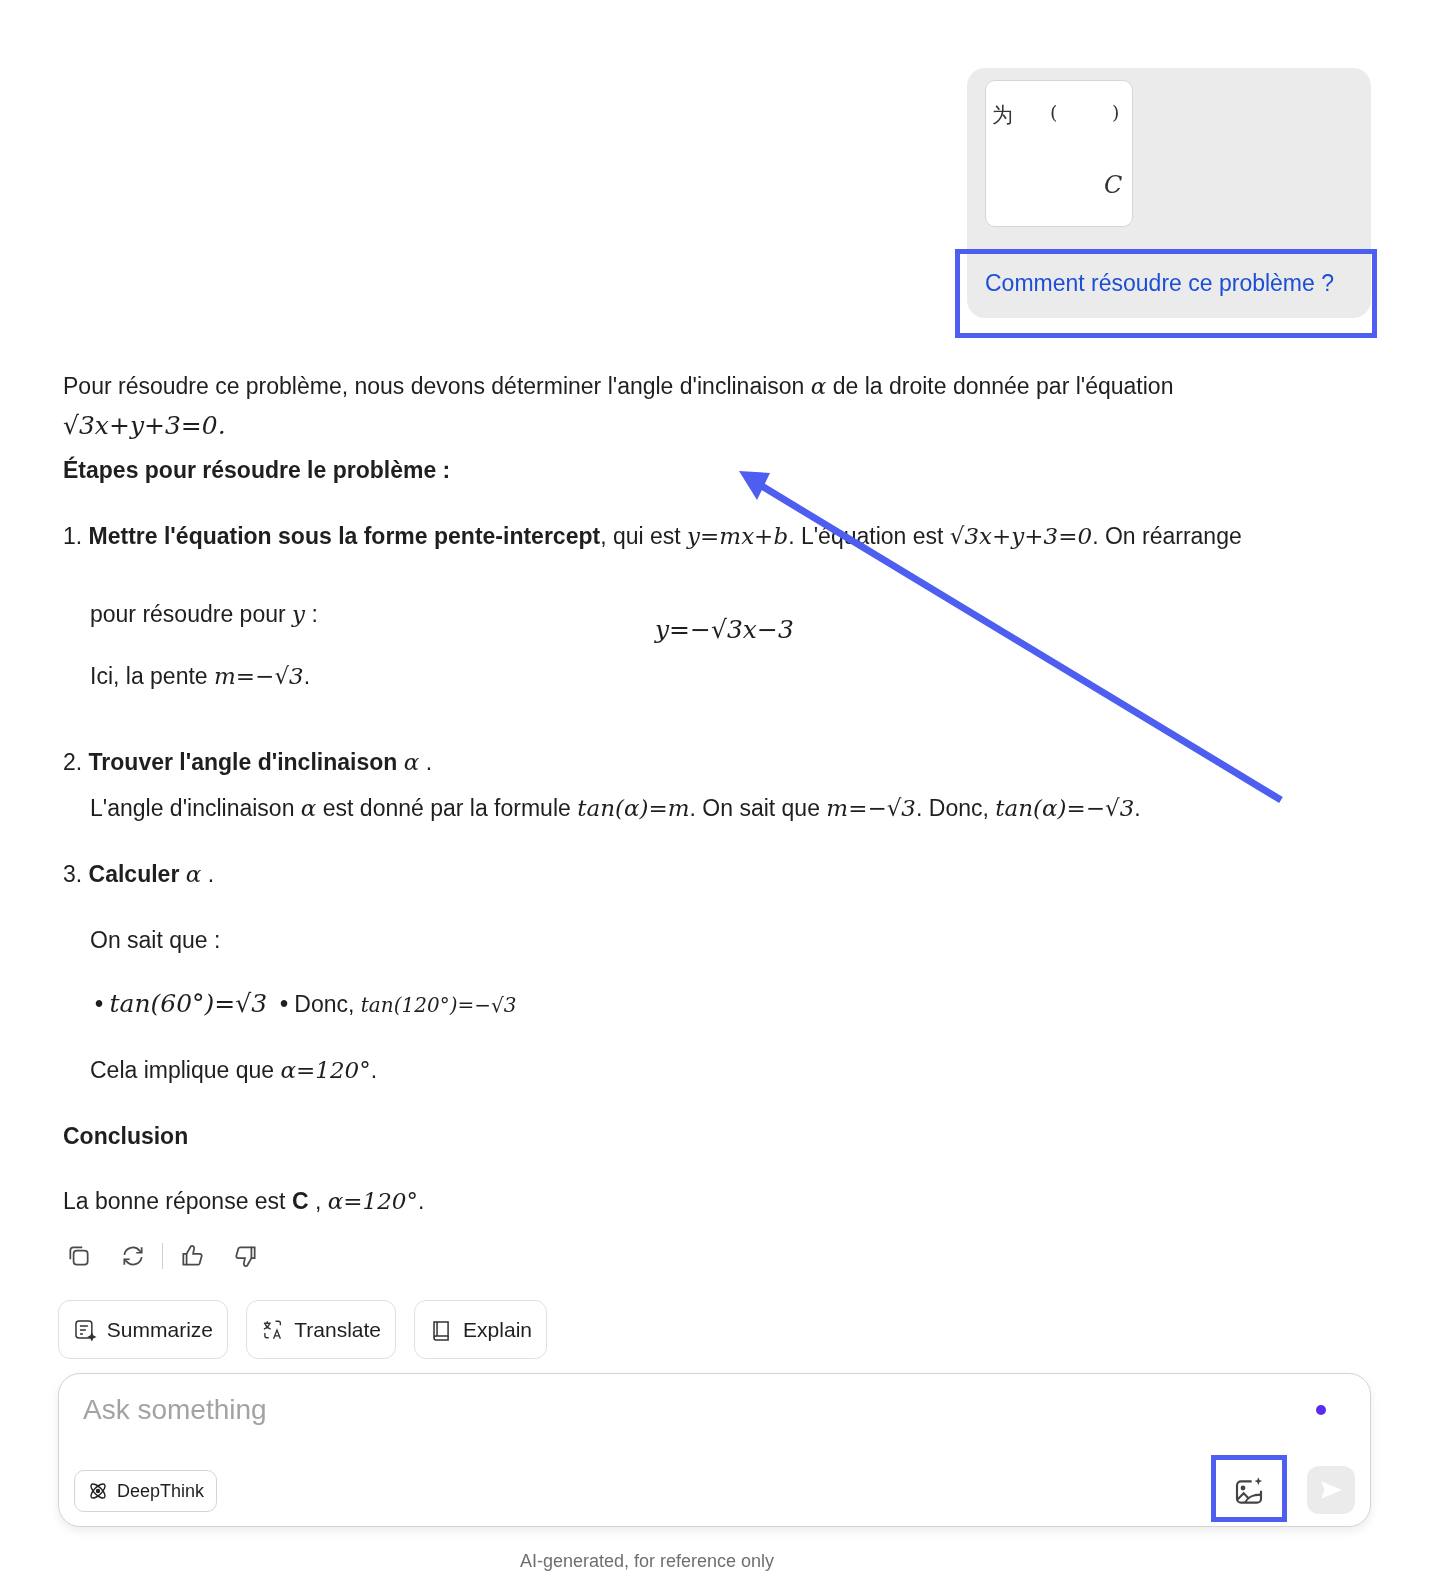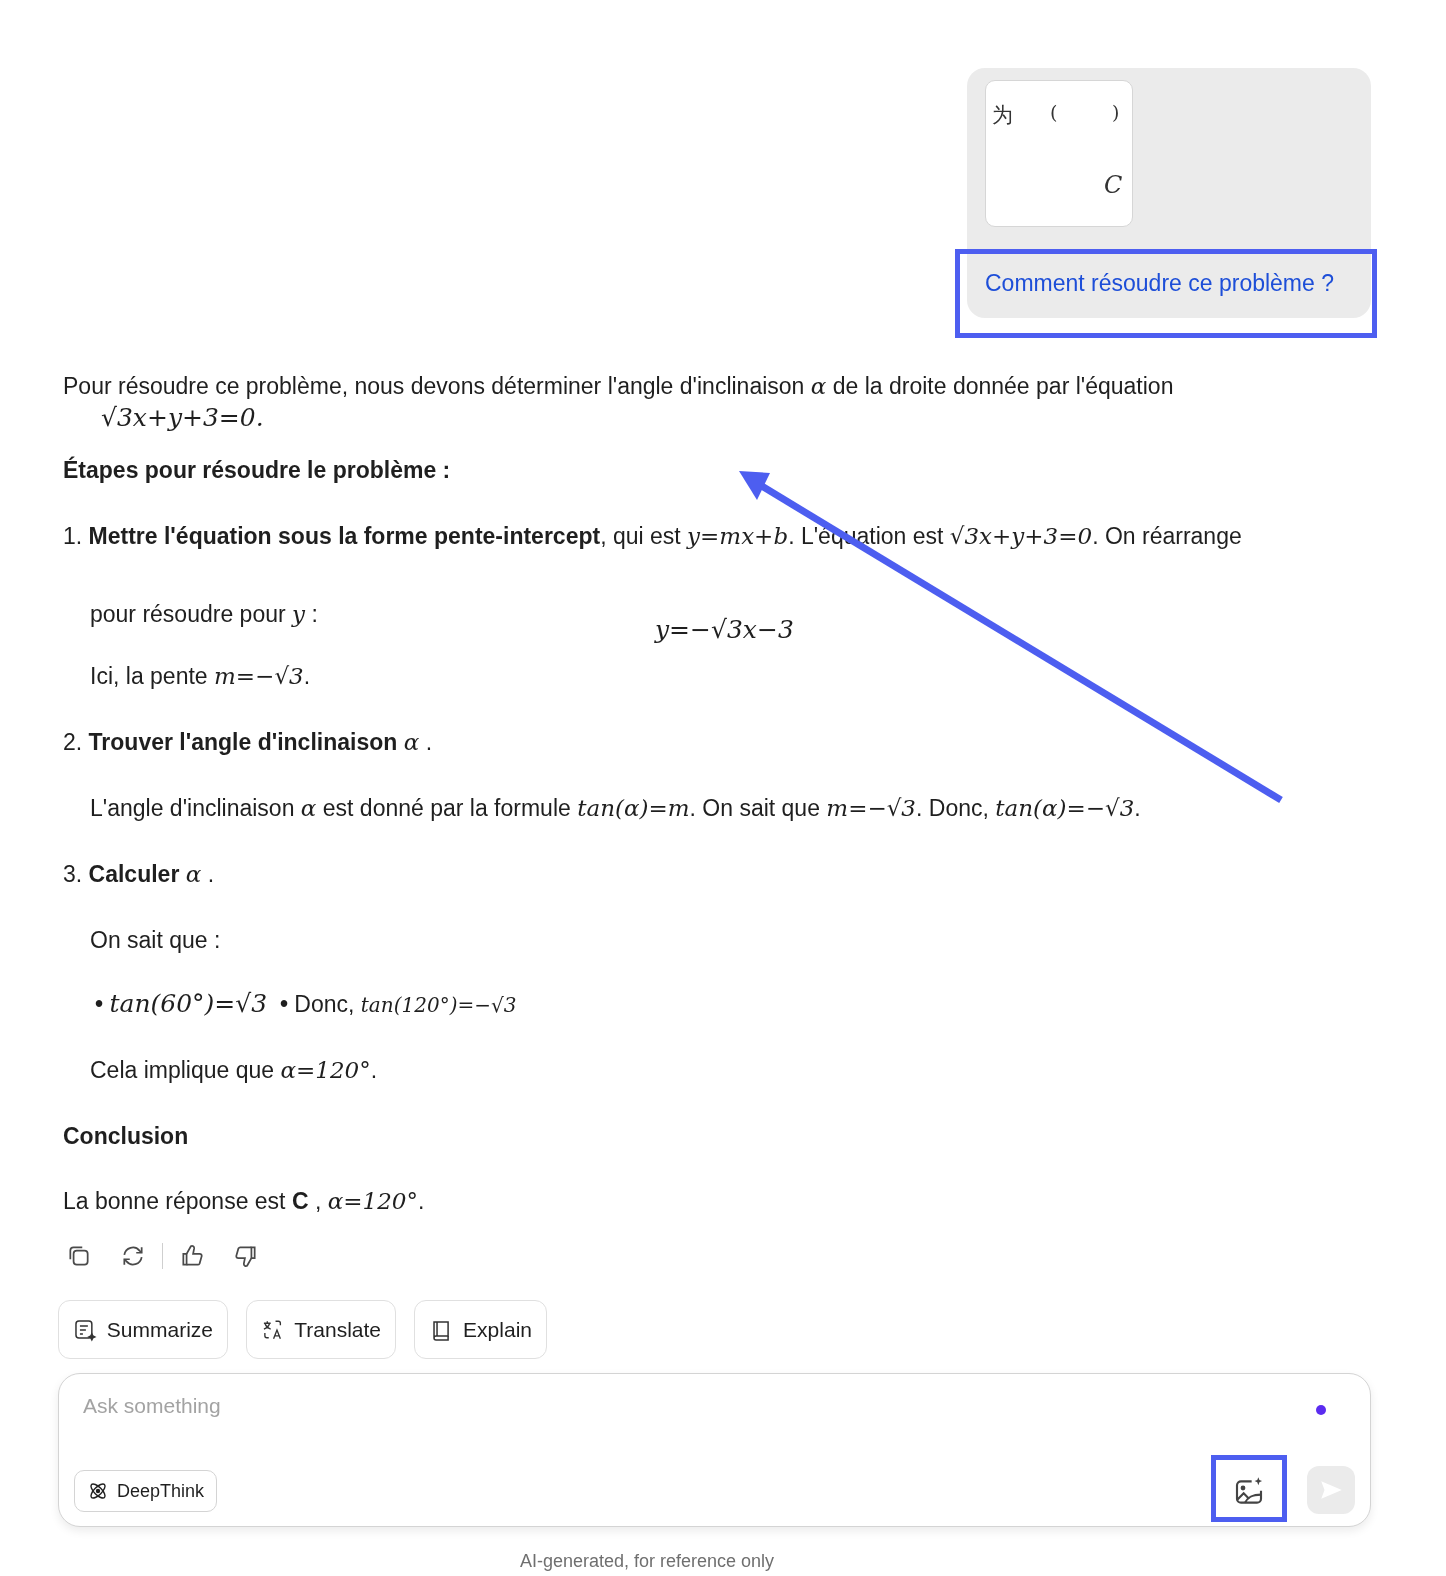--- a/index.html
+++ b/index.html
@@ -41,21 +41,21 @@
   }
   .action-chip svg { margin-right: 10px; }
 
   .composer {
     position: absolute; left: 58px; top: 1373px; width: 1313px; height: 154px;
     border: 1px solid #d4d4d4; border-radius: 22px; background: #ffffff;
     box-shadow: 0 4px 10px rgba(0,0,0,0.08);
   }
   .composer-input {
     position: absolute; left: 24px; top: 20px; width: 1200px; border: none; outline: none;
-    font-size: 21px; color: #1f1f1f; background: transparent; font-family: "Liberation Sans", sans-serif;
+    font-size: 28px; color: #1f1f1f; background: transparent; font-family: "Liberation Sans", sans-serif;
   }
   .composer-input::placeholder { color: #a3a3a3; }
   .dot { position: absolute; left: 1257px; top: 31px; width: 10px; height: 10px; border-radius: 50%; background: #5b2cf0; }
   .deepthink {
     position: absolute; left: 15px; top: 96px; height: 42px; border: 1px solid #d4d4d4; border-radius: 10px;
     display: flex; align-items: center; padding: 0 12px 0 12px; font-size: 18px; color: #1f1f1f; background: #fff;
   }
   .deepthink svg { margin-right: 8px; }
   .image-btn {
     position: absolute; left: 1158px; top: 88px; width: 64px; height: 60px;
@@ -82,40 +82,40 @@
   <div class="user-text">Comment résoudre ce problème ?</div>
 </div>
 <div class="highlight-box" style="left:955px;top:249px;width:422px;height:89px;"></div>
 
 <div class="response">
   <div class="p" style="top:0;">
     <span>Pour résoudre ce problème, nous devons déterminer l'angle d'inclinaison</span>
     <span class="math">α</span>
     <span>de la droite donnée par l'équation</span>
   </div>
-  <div class="p math" style="top:32px;font-size:25px;margin-left:38px;">√3x+y+3=0.</div>
+  <div class="p math" style="top:40px;font-size:25px;">√3x+y+3=0.</div>
   <div class="p bold" style="top:84px;">Étapes pour résoudre le problème :</div>
 
   <div class="p" style="top:150px;">
     <span>1.</span>
     <span class="bold">Mettre l'équation sous la forme pente-intercept</span><span>, qui est</span>
     <span class="math">y=mx+b</span><span>. L'équation est</span>
     <span class="math">√3x+y+3=0</span><span>. On réarrange</span>
   </div>
   <div class="p" style="top:192px;left:27px;margin-top:36px;">
     <span>pour résoudre pour</span>
     <span class="math">y</span><span> :</span>
   </div>
   <div class="p math-display" style="top:244px;left:592px;">y=−√3x−3</div>
   <div class="p" style="top:290px;left:27px;">
     <span>Ici, la pente</span>
     <span class="math">m=−√3</span><span>.</span>
   </div>
 
-  <div class="p" style="top:356px;">
+  <div class="p" style="top:376px;">
     <span>2.</span>
     <span class="bold">Trouver l'angle d'inclinaison</span>
     <span class="math">α</span><span> .</span>
   </div>
   <div class="p" style="top:422px;left:27px;">
     <span>L'angle d'inclinaison</span>
     <span class="math">α</span>
     <span>est donné par la formule</span>
     <span class="math">tan(α)=m</span><span>. On sait que</span>
     <span class="math">m=−√3</span><span>. Donc,</span>

